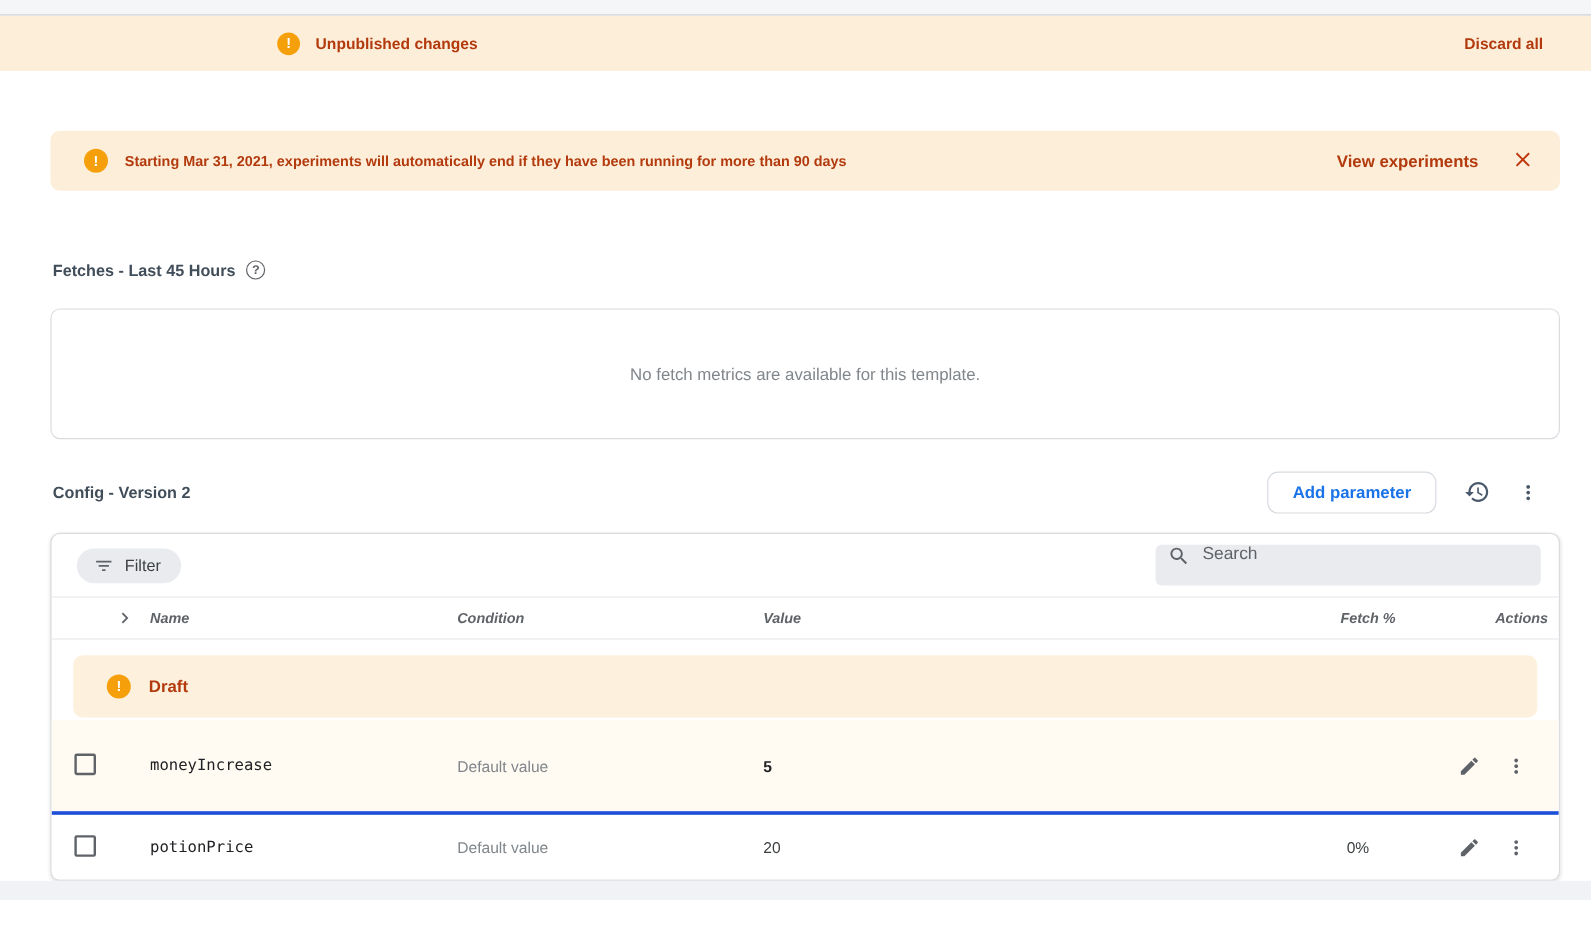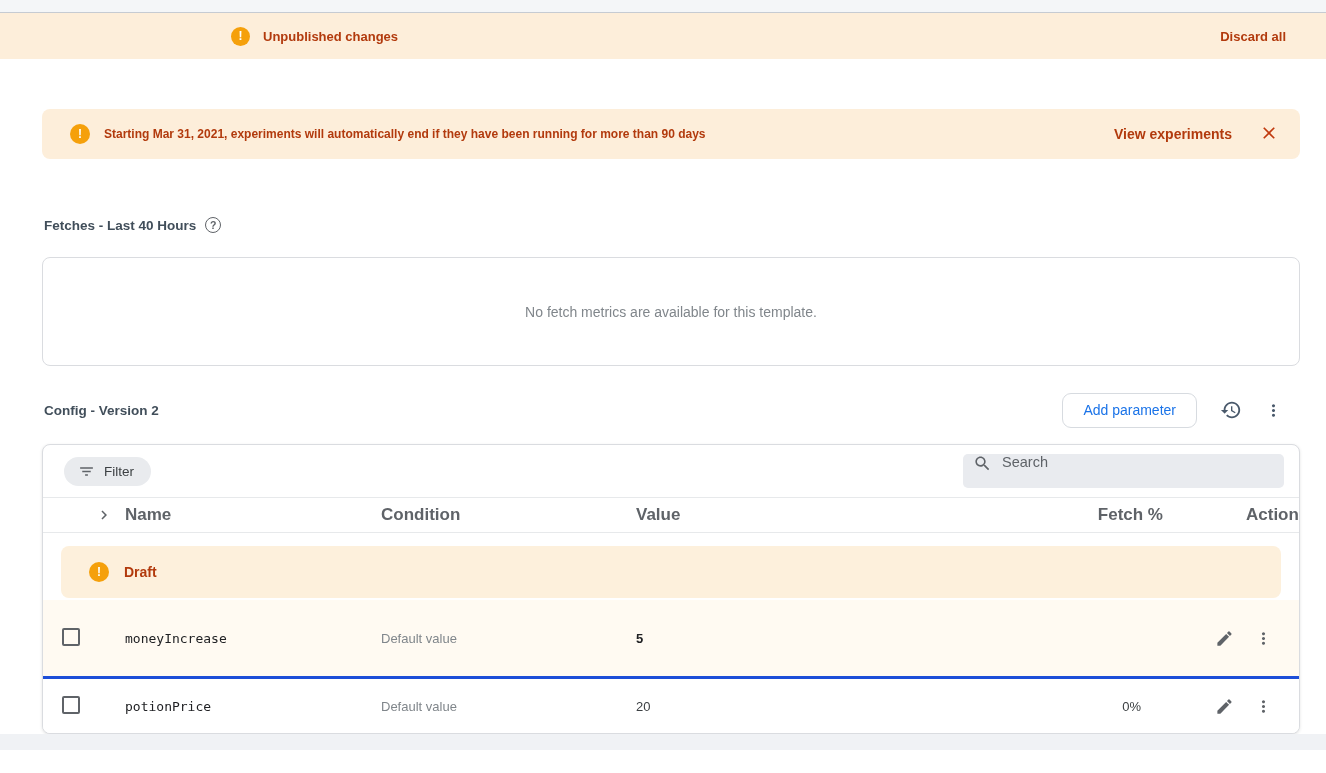--- a/index.html
+++ b/index.html
@@ -51,21 +51,21 @@
     border:1px solid #dadce0; border-radius:8px;
     display:flex; align-items:center; justify-content:center;
   }
   .empty-msg { color:#80868b; font-size:14px; }
 
   
   .config-row { margin:26px 0 0 44px; width:1244px; height:36px; display:flex; align-items:center; }
   .config-row .section-label { margin:0; }
   .add-param-btn {
     height:35px; padding:0 20px; background:#fff; border:1px solid #d7dbe0; border-radius:9px;
-    color:#1a73e8; font-size:14px; font-weight:normal; cursor:pointer;
+    color:#1a73e8; font-size:14px; font-weight:bold; cursor:pointer;
   }
   .icon-btn { background:none; border:none; cursor:pointer; padding:0; display:flex; align-items:center; justify-content:center; }
   .history-btn { margin-left:22px; width:24px; height:24px; }
   .history-btn svg { width:22px; height:22px; fill:#49596b; }
   .kebab-btn { width:22px; height:22px; margin-left:19px; margin-right:4px; }
   .kebab-btn svg, .row-kebab svg { width:19px; height:19px; fill:#49596b; }
 
   
   .table-card {
     margin:16px 0 0 42px; width:1258px; background:#fff;
@@ -84,21 +84,21 @@
     display:flex; align-items:flex-start; padding:0 10px;
   }
   .search-box svg { width:19px; height:19px; fill:#5f6368; flex:0 0 auto; }
   .search-box input {
     border:none; background:transparent; outline:none; margin-left:10px; width:100%;
     font-size:14.5px; font-family:inherit; color:#202124;
   }
   .search-box input::placeholder { color:#5f6368; opacity:1; }
 
   .tgrid { display:grid; grid-template-columns:82px 256px 255px 1fr 110px 130px; align-items:center; }
-  .thead { height:35px; border-bottom:1px solid #e7e9eb; color:#5f6368; font-size:17px; font-weight:bold; }
+  .thead { height:35px; border-bottom:1px solid #e7e9eb; color:#5f6368; font-size:12px; font-weight:bold;font-style:italic; }
   .thead .c-expand { display:flex; justify-content:flex-start; padding-left:52px; }
   .chevron svg { width:18px; height:18px; fill:#5f6368; display:block; }
   .c-fetch { text-align:right; padding-right:6px; }
   .c-actions-h { padding-left:77px; }
 
   .draft-band {
     margin:13px 18px 2px; height:52px; background:#fdf0dc; border-radius:8px;
     display:flex; align-items:center; padding-left:28px;
   }
   .draft-band .alert-circle { width:20px; height:20px; }
@@ -141,21 +141,21 @@
   <span class="flex-spacer"></span>
   <button class="warn-text view-exp">View experiments</button>
   <button class="close-btn">
     <svg viewBox="0 0 24 24">
         <path d="M19 6.41 17.59 5 12 10.59 6.41 5 5 6.41 10.59 12 5 17.59 6.41 19 12 13.41 17.59 19 19 17.59 13.41 12z"></path>
       </svg>
   </button>
 </div>
 
 <div class="section-label">
-  <span>Fetches - Last 40 Hours</span>
+  <span>Fetches - Last 45 Hours</span>
   <span class="help-circle">?</span>
 </div>
 
 <div class="fetch-card">
   <span class="empty-msg">No fetch metrics are available for this template.</span>
 </div>
 
 <div class="config-row">
   <div class="section-label">
     <span>Config - Version 2</span>

